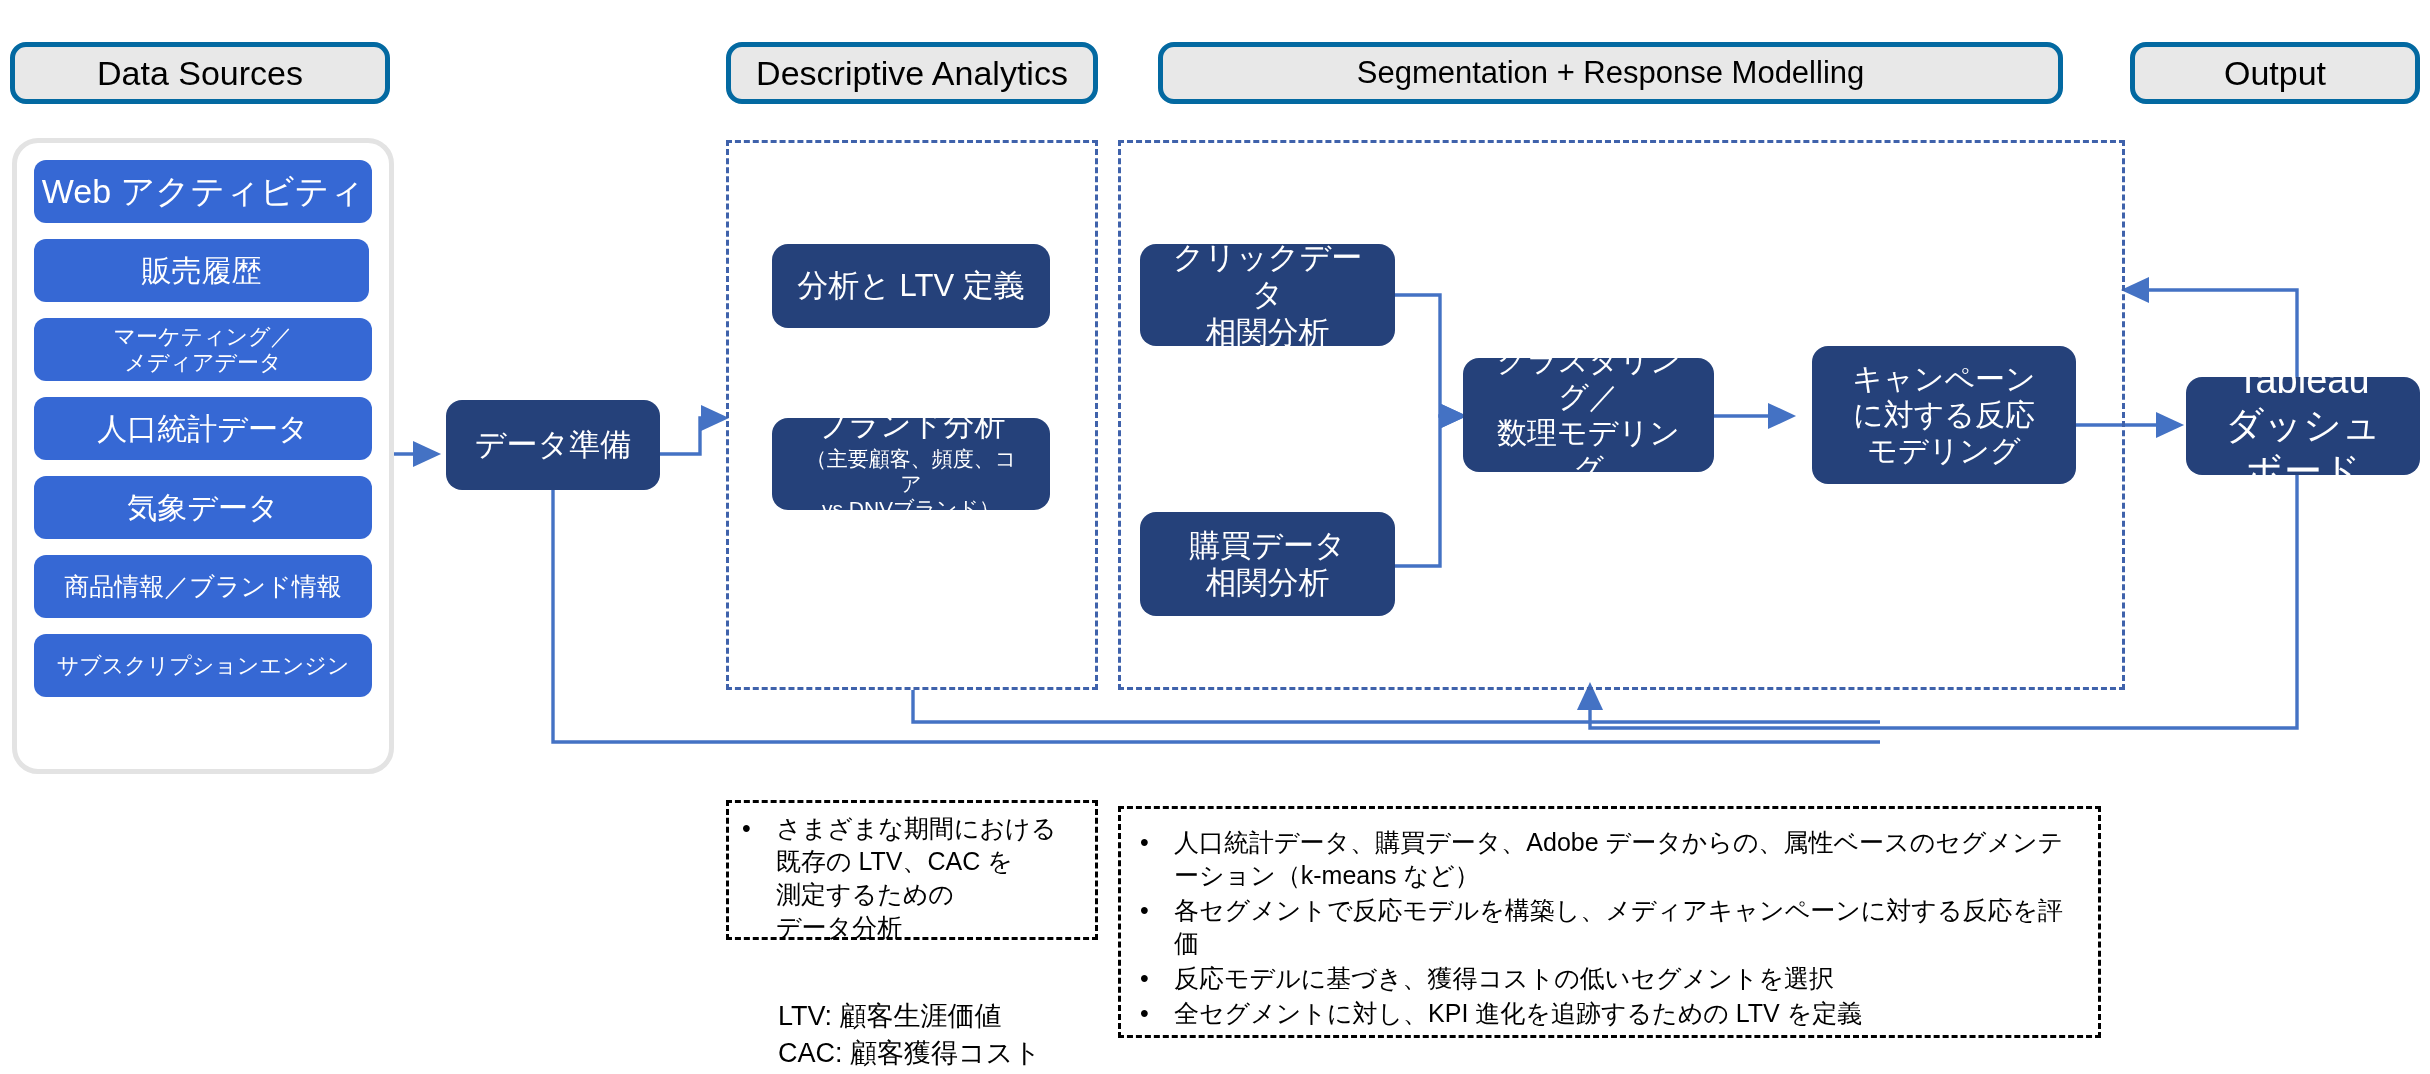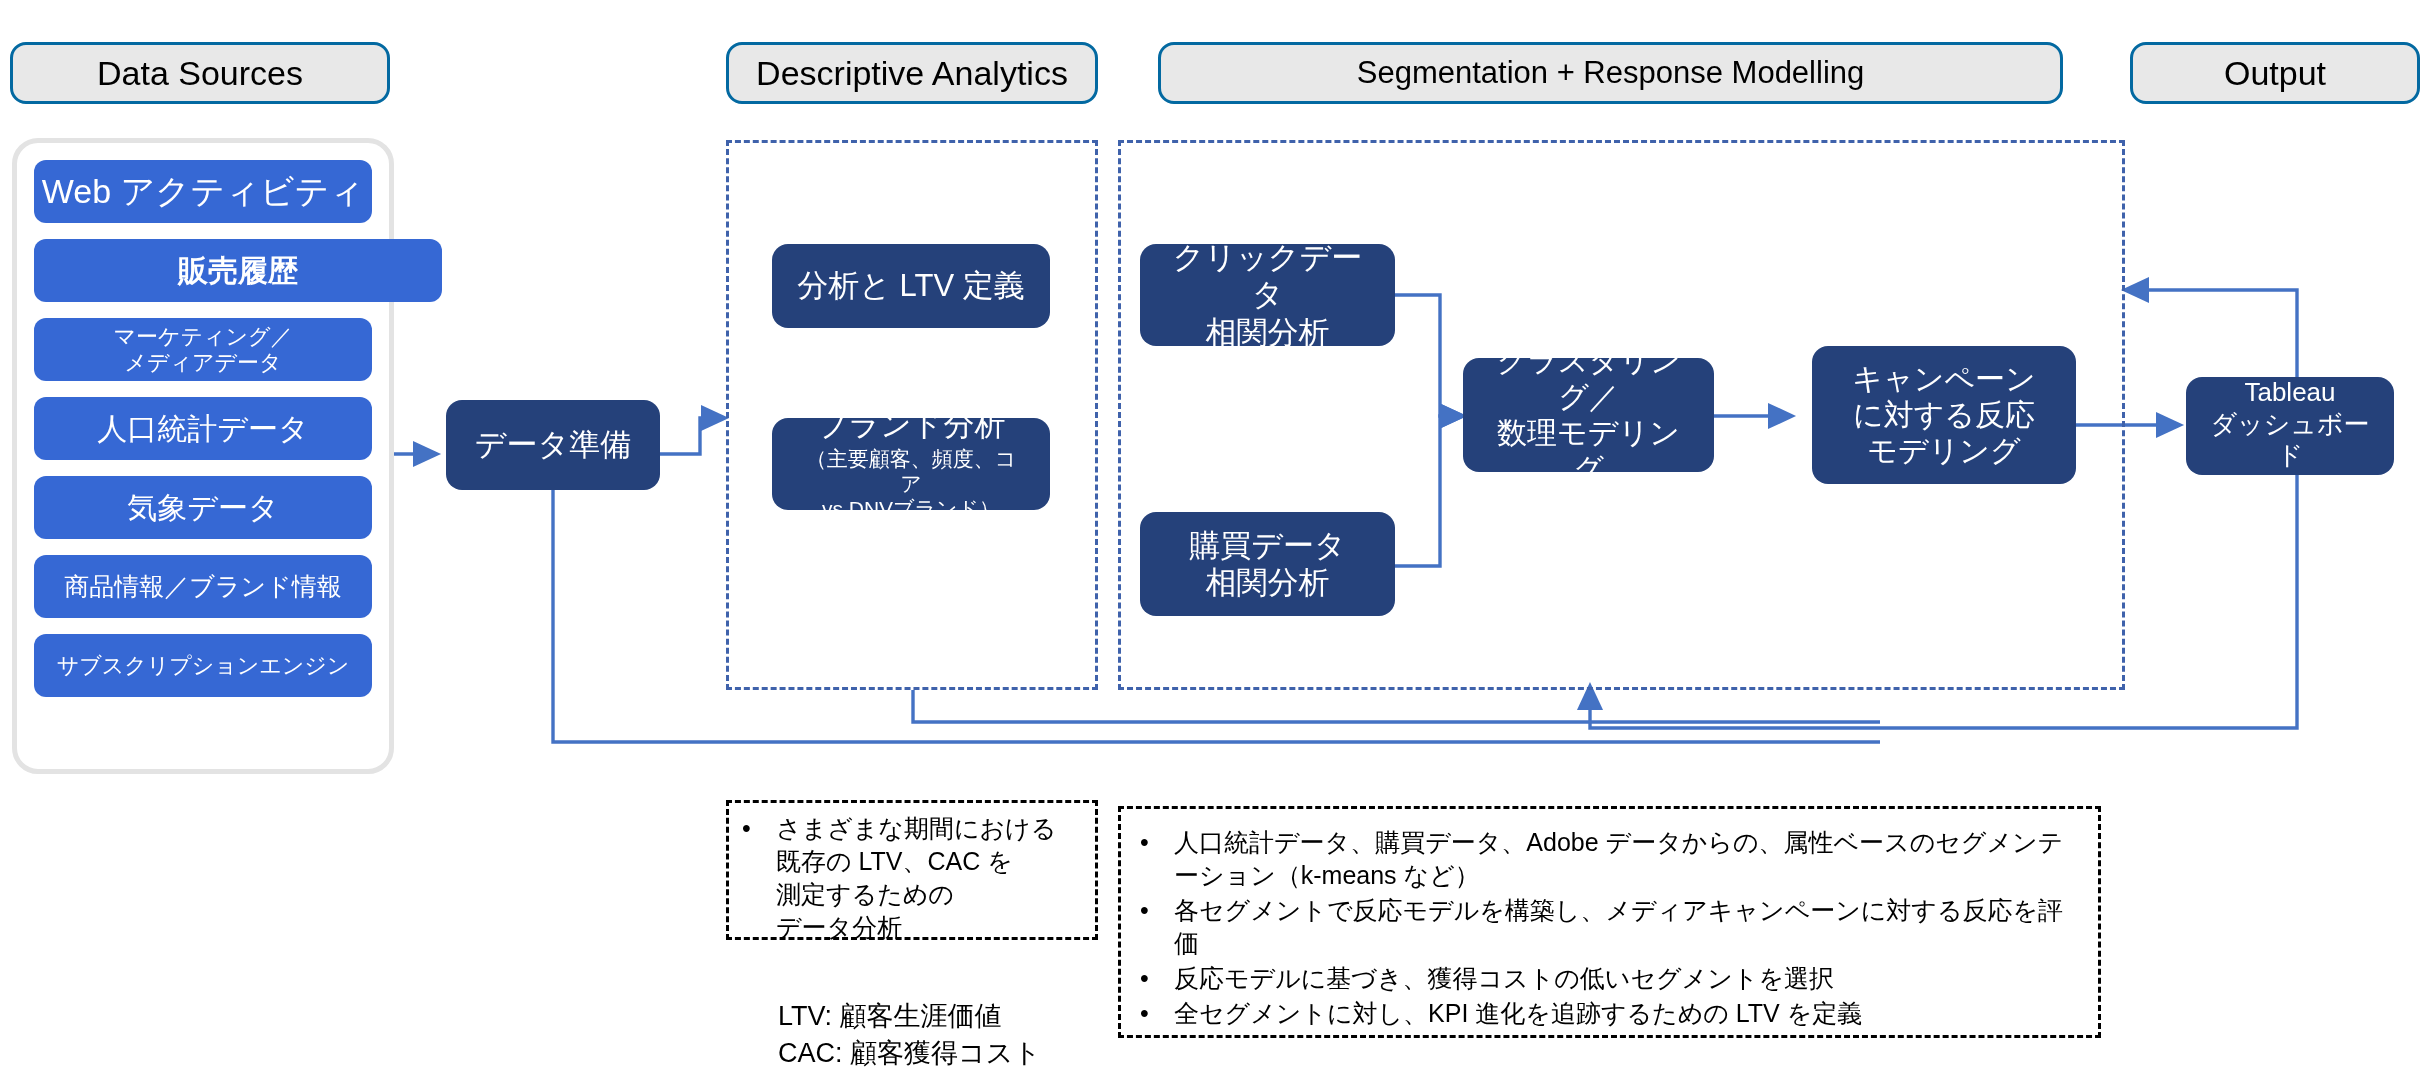--- a/index.html
+++ b/index.html
@@ -16,21 +16,21 @@
     width: 2430px;
     height: 1074px;
     background: #ffffff;
     overflow: hidden;
   }
 
   
   .hdr {
     position: absolute;
     background: #e8e8e8;
-    border: 3px solid #0369a1;
+    border: 5px solid #0369a1;
     border-radius: 16px;
     display: flex;
     align-items: center;
     justify-content: center;
     color: #000000;
     font-size: 34px;
     box-sizing: border-box;
   }
   .hdr.small { font-size: 31px; }
 
@@ -186,21 +186,21 @@
 
   <div class="hdr" style="left:2130px; top:42px; width:290px; height:62px;">
     <span>Output</span>
   </div>
 
   <div class="ds-card" style="left:12px; top:138px; width:382px; height:636px;"></div>
 
   <div class="ds-chip" style="left:34px; top:160px; width:338px; height:63px; font-size:34px;">
     <span>Web アクティビティ</span>
   </div>
-  <div class="ds-chip" style="left:34px; top:239px; width:408px; height:63px; font-size:30px;font-weight:bold;">
+  <div class="ds-chip" style="left:34px; top:239px; width:335px; height:63px; font-size:30px;">
     <span>販売履歴</span>
   </div>
   <div class="ds-chip" style="left:34px; top:397px; width:338px; height:63px; font-size:30px;">
     <span>人口統計データ</span>
   </div>
   <div class="ds-chip" style="left:34px; top:318px; width:338px; height:63px; font-size:22px; white-space:pre-line;">
     <span>マーケティング／
 メディアデータ</span>
   </div>
   <div class="ds-chip" style="left:34px; top:476px; width:338px; height:63px; font-size:30px;">
@@ -245,21 +245,21 @@
     <span>クラスタリング／
 数理モデリング</span>
   </div>
 
   <div class="navy" style="left:1799px; top:346px; width:264px; height:138px; font-size:30px; white-space:pre-line;margin-left:13px;">
     <span>キャンペーン
 に対する反応
 モデリング</span>
   </div>
 
-  <div class="navy" style="left:2186px; top:377px; width:208px; height:98px; font-size:26px; white-space:pre-line;justify-content:flex-end;">
+  <div class="navy" style="left:2186px; top:377px; width:234px; height:98px; font-size:38px; white-space:pre-line;">
     <span>Tableau
 ダッシュボード</span>
   </div>
 
 
   <div class="dash-black" style="left:726px; top:800px; width:372px; height:140px;"></div>
 
   <div class="note-list" style="left:742px; top:812px; width:350px;">
     <div class="li">
       <span class="bullet">•</span>

